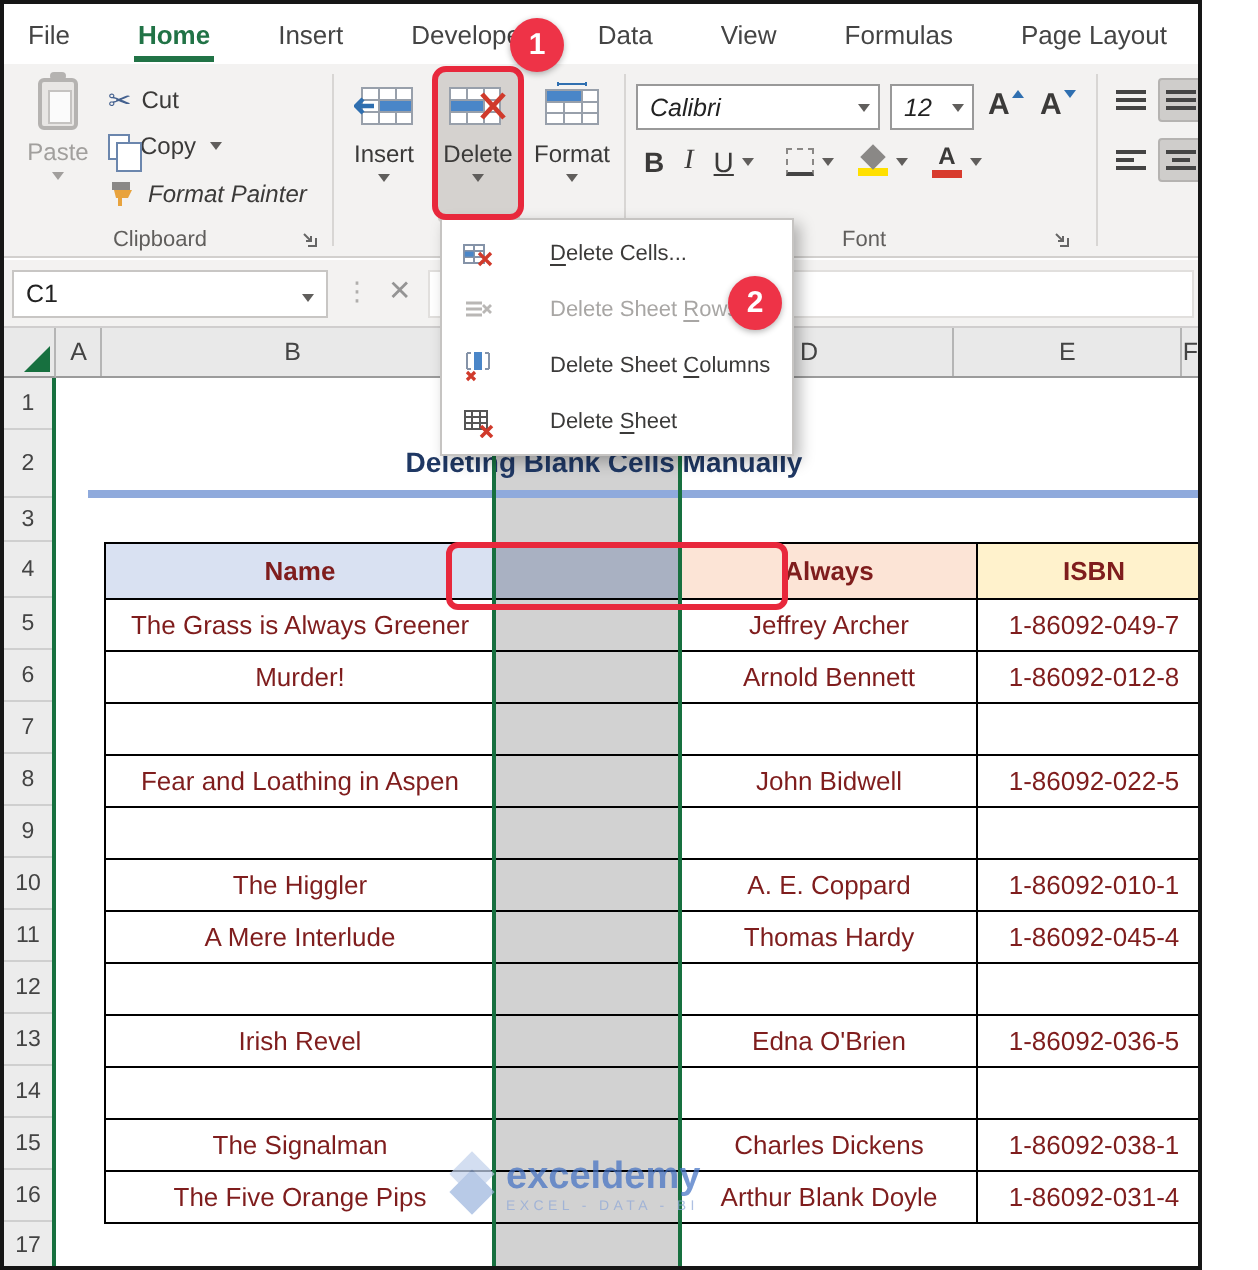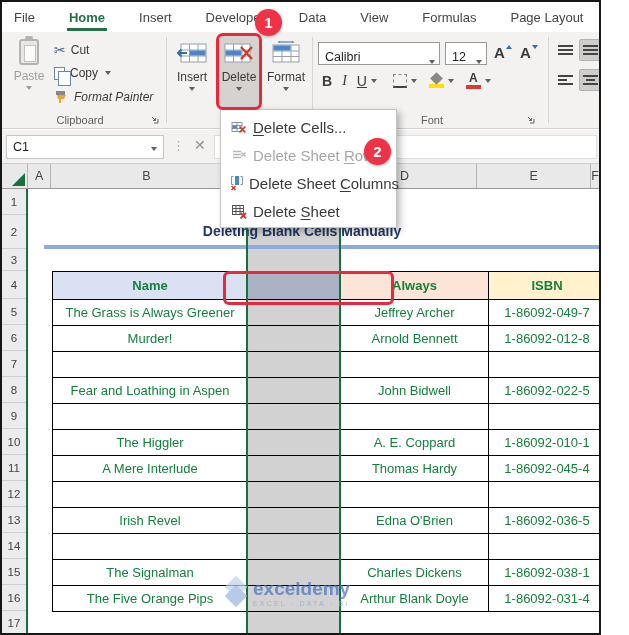--- a/index.html
+++ b/index.html
@@ -38,21 +38,21 @@
   .copy-glyph::before { content:""; position:absolute; left:3px; top:3px; width:11px; height:13px; border:1px solid #6b86ad; background:#fff; }
   .chev-r { width:0; height:0; border-left:3.5px solid transparent; border-right:3.5px solid transparent; border-top:4px solid #605e5c; margin-left:2px; }
 
   
   .cell-btn { position:absolute; top:5px; width:44px; height:72px; display:flex; flex-direction:column; align-items:center; }
   .cell-btn .lbl { font-size:12px; color:#3b3a39; margin-top:5px; }
   .cell-btn svg { margin-top:4px; }
   .delete-btn-bg { position:absolute; left:217px; top:3px; width:41px; height:76px; background:#d5d2cf; border-radius:2px; }
 
   
-  .combo { position:absolute; height:23px; background:#fff; border:1px solid #999; display:flex; align-items:flex-end; justify-content:space-between; padding:0 4px 0 6px; font-size:12.5px; color:#222; }
+  .combo { position:absolute; height:23px; background:#fff; border:1px solid #999; display:flex; align-items:center; justify-content:space-between; padding:0 4px 0 6px; font-size:12.5px; color:#222;font-style:italic; }
   .combo .chev { margin-top:0; }
   .fontsize-btn { position:absolute; top:12px; font-size:15px; color:#3b3a39; font-weight:700; display:flex; align-items:flex-start; }
   .fontsize-btn .caret-up { width:0;height:0;border-left:3px solid transparent;border-right:3px solid transparent;border-bottom:4px solid #2f6fb0; margin:1px 0 0 1px;}
   .fontsize-btn .caret-dn { width:0;height:0;border-left:3px solid transparent;border-right:3px solid transparent;border-top:4px solid #2f6fb0; margin:1px 0 0 1px;}
   .fmt-row { position:absolute; top:40px; display:flex; align-items:center; gap:10px; }
   .fmt-b { font-weight:800; font-size:14px; color:#3b3a39; }
   .fmt-i { font-style:italic; font-family:"Liberation Serif", serif; font-size:14px; color:#3b3a39; }
   .fmt-u { text-decoration:underline; font-size:14px; color:#3b3a39; }
   .border-ic { width:14px; height:14px; border:1px dashed #8a8886; border-bottom:2px solid #444; }
   .fill-ic { display:flex; flex-direction:column; align-items:center; }
@@ -95,21 +95,21 @@
   .col-c-line { position:absolute; top:25px; width:2.5px; height:446px; background:#17703f; z-index:3; }
 
   
   .sheet-title { position:absolute; left:90px; top:59px; width:420px; text-align:center; font-size:14px; font-weight:700; color:#1f3864; z-index:2; white-space:nowrap; }
   .title-rule { position:absolute; left:42px; top:81px; width:560px; height:3.5px; background:#8faadc; z-index:2; }
 
   
   .book-table { position:absolute; left:50px; top:107px; width:553px; display:grid;
     grid-template-columns:195px 93px 148px 117px; grid-template-rows:28px repeat(12,26px);
     border-top:1.5px solid #000; border-left:1.5px solid #000; z-index:2; }
-  .tc { border-right:1.5px solid #000; border-bottom:1.5px solid #000; display:flex; align-items:center; justify-content:center; font-size:13px; color:#15803d; white-space:nowrap; overflow:hidden; background:transparent; }
+  .tc { border-right:1.5px solid #000; border-bottom:1.5px solid #000; display:flex; align-items:center; justify-content:center; font-size:13px; color:#7f1d1d; white-space:nowrap; overflow:hidden; background:transparent; }
   .trow { display:contents; }
   .hc { font-weight:700; }
   .hc.name { background:#d9e1f2; } .hc.ccol { background:#a9b1c2; }
   .hc.author { background:#fce4d6; } .hc.isbn { background:#fff2cc; }
   .tc.dname, .tc.dauthor, .tc.disbn { background:#fff; }
   .tc.dc { background:transparent; }
 
   
   .watermark { position:absolute; left:222px; top:415px; display:flex; align-items:center; gap:5px; z-index:4; opacity:.72; }
   .wm-gem { position:relative; width:24px; height:28px; }
@@ -117,21 +117,21 @@
   .wm-gem i:nth-child(1){ top:0; background:#c3d2ec; }
   .wm-gem i:nth-child(2){ top:9px; background:#9db6de; }
   .wm-text { display:flex; flex-direction:column; }
   .wm-brand { font-size:19px; font-weight:700; color:#4472c4; line-height:1; }
   .wm-tag { font-size:7px; letter-spacing:2.2px; color:#8fa8d8; margin-top:2px; }
 
   
   .menu { position:absolute; left:218px; top:107px; width:177px; height:119px; background:#fff; border:1px solid #c6c4c2; box-shadow:3px 3px 7px rgba(0,0,0,.28); z-index:50; padding-top:3px; }
   .menu-item { height:28px; display:flex; align-items:center; cursor:default; }
   .mi-icon { width:20px; margin-left:8px; display:flex; align-items:center; justify-content:center; }
-  .mi-label { font-size:15px; color:#3b3a39; margin-left:4px; white-space:nowrap; }
+  .mi-label { font-size:11px; color:#3b3a39; margin-left:26px; white-space:nowrap; }
   .menu-item.disabled .mi-label { color:#a8a6a4; }
   .mi-label u { text-underline-offset:2px; }
 
   
   .red-rect { position:absolute; border:3px solid #e8283c; border-radius:7px; z-index:55; }
   .rect-delete { left:214px; top:31px; width:46px; height:77px; }
   .rect-menu { left:221px; top:269px; width:171px; height:34px; border-radius:6px; }
   .badge { position:absolute; width:27px; height:27px; border-radius:50%; background:#ee3347; color:#fff; font-size:15px; font-weight:700; display:flex; align-items:center; justify-content:center; z-index:60; box-shadow:0 1px 3px rgba(0,0,0,.3); }
   .badge1 { left:253px; top:7px; }
   .badge2 { left:362px; top:136px; }

